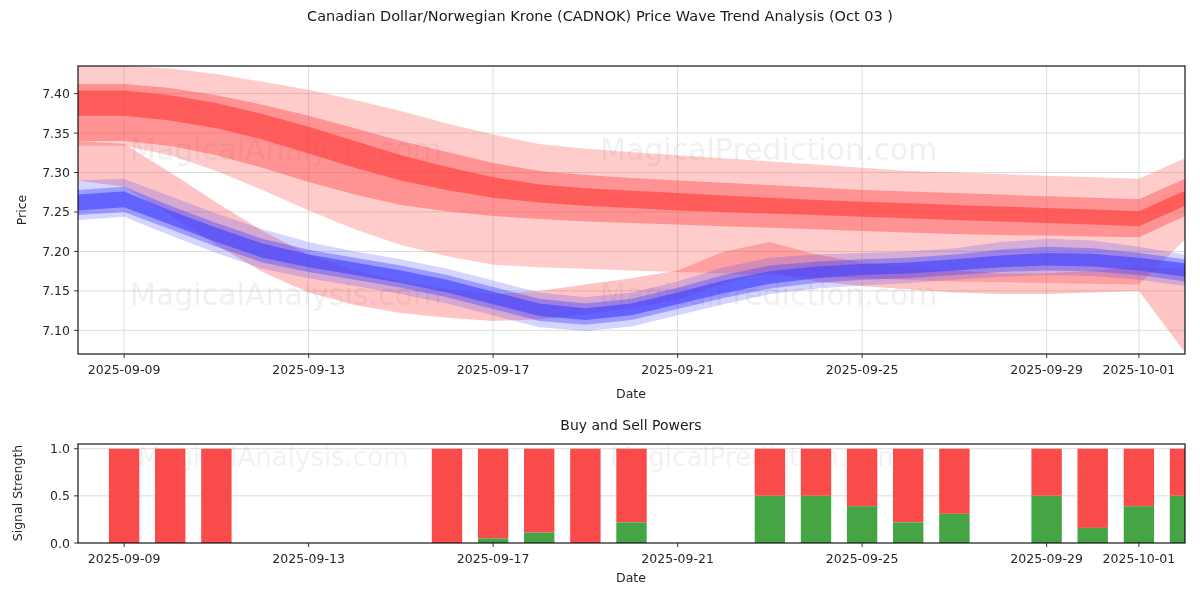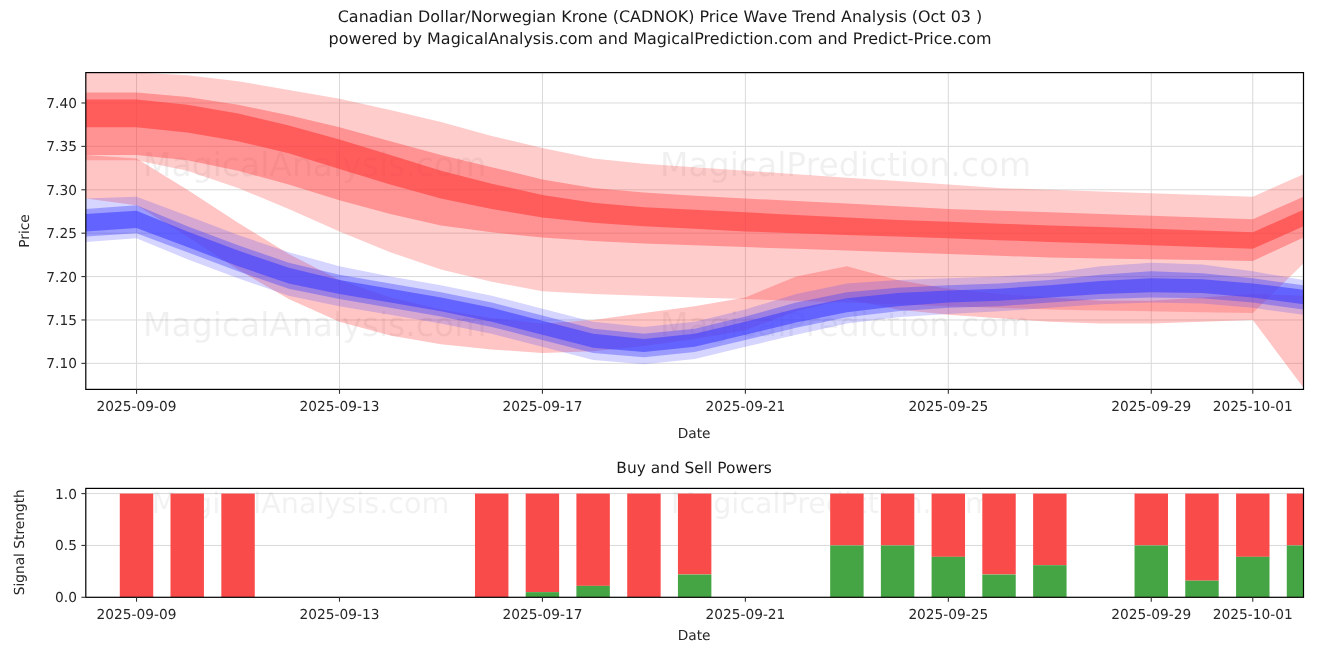--- a/index.html
+++ b/index.html
@@ -18,21 +18,20 @@
   .grid{stroke:#d9d9d9;stroke-width:.9;}
   .tickmark{stroke:#333333;stroke-width:1;}
 </style>
 </head>
 <body>
 
 <div id="root">
 
   <div class="titleblock">
     <div>Canadian Dollar/Norwegian Krone (CADNOK) Price Wave Trend Analysis (Oct 03 )</div>
-    <div>powered by MagicalAnalysis.com and MagicalPrediction.com and Predict-Price.com</div>
   </div>
 
   <svg id="fig" width="1200" height="600" viewBox="0 0 1200 600">
 
     <g>
       <clipPath id="clipMain">
           <rect x="78" y="66" width="1107" height="288"></rect>
         </clipPath>
 
       <rect x="78" y="66" width="1107" height="288" fill="#ffffff"></rect>

